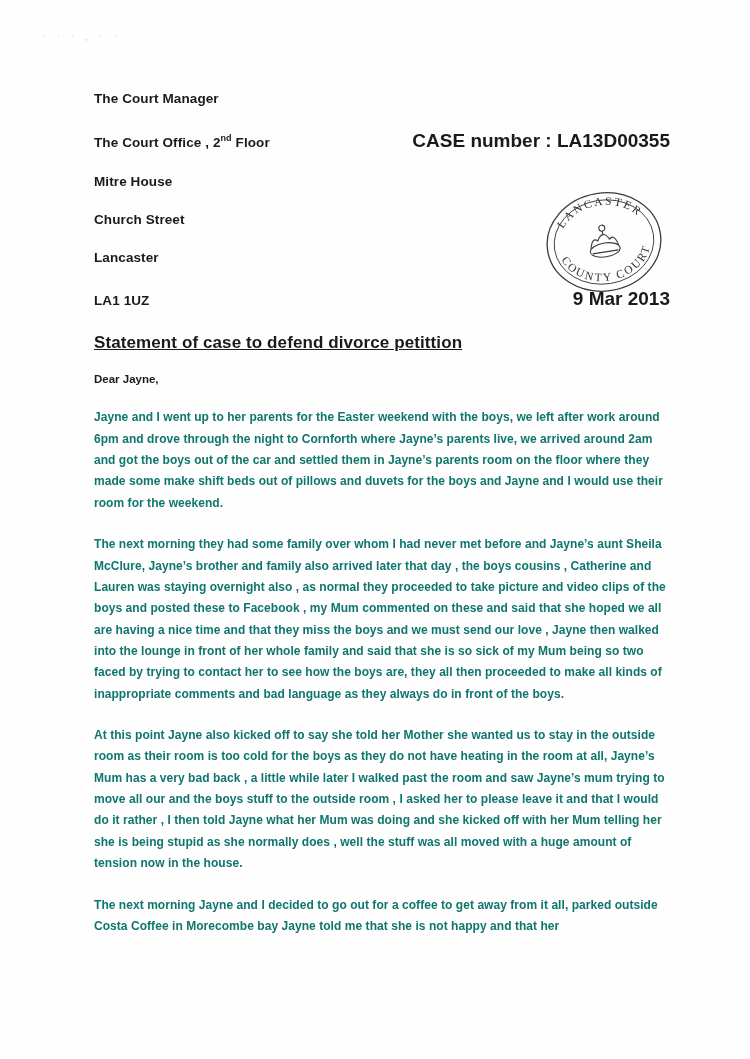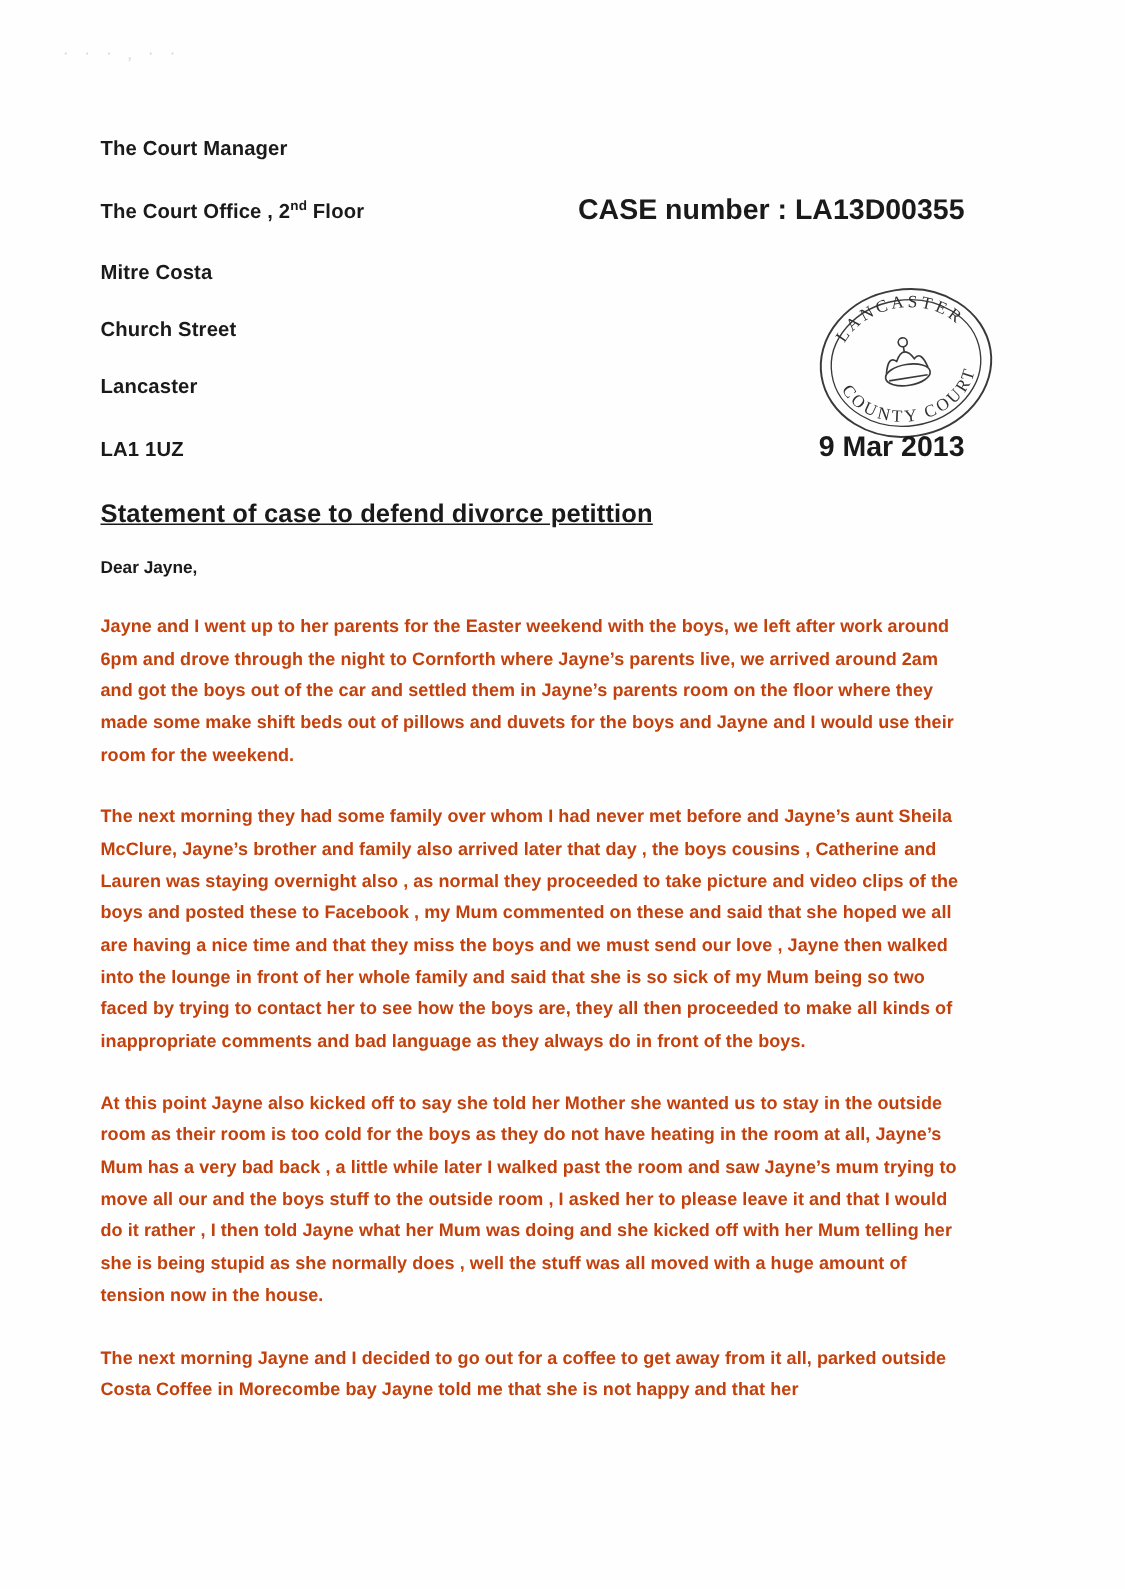--- a/index.html
+++ b/index.html
@@ -29,21 +29,21 @@
     height: 14px;
     opacity: 0.35;
     font-size: 11px;
     color: #8d8d8d;
     letter-spacing: 4px;
     font-family: "Liberation Serif", serif;
     white-space: nowrap;
   }
   .content {
     position: absolute;
-    left: 67px;
+    left: 94px;
     top: 92px;
     width: 580px;
   }
   .addr-line {
     font-size: 13.5px;
     font-weight: bold;
     line-height: 1.1;
     margin-bottom: 23px;
     letter-spacing: 0.1px;
   }
@@ -90,21 +90,21 @@
     font-weight: bold;
     margin-bottom: 22px;
   }
   .para {
     font-size: 12px;
     font-weight: bold;
     line-height: 1.78;
     margin-bottom: 20px;
     text-align: left;
     letter-spacing: 0.05px;
-    color: #c2410c;
+    color: #0f766e;
   }
   .para:last-child { margin-bottom: 0; }
 </style>
 </head>
 <body>
 
 <div class="page">
 
   <div class="scan-marks">·  ·   · ,  ·  ·</div>
 
@@ -134,21 +134,21 @@
 
   <div class="content">
 
     <div class="addr-line">The Court Manager</div>
 
     <div class="addr-row">
       <div class="addr-line"><span>The Court Office , 2</span><sup>nd</sup><span> Floor</span></div>
       <div class="right-meta">CASE number : LA13D00355</div>
     </div>
 
-    <div class="addr-line">Mitre Costa</div>
+    <div class="addr-line">Mitre House</div>
     <div class="addr-line">Church Street</div>
     <div class="addr-line">Lancaster</div>
 
     <div class="addr-row">
       <div class="addr-line">LA1 1UZ</div>
       <div class="right-meta">9 Mar 2013</div>
     </div>
 
     <div class="section-title">Statement of case to defend divorce petittion</div>
 

